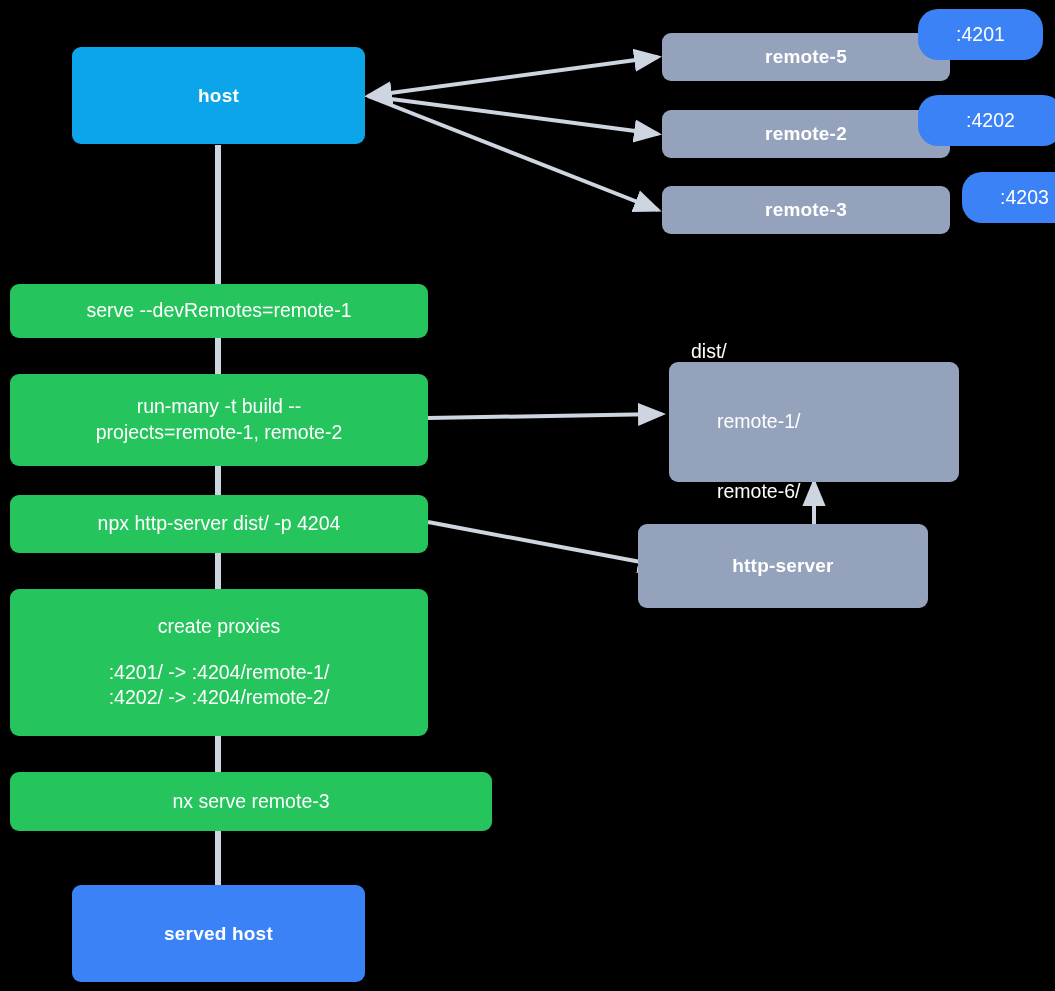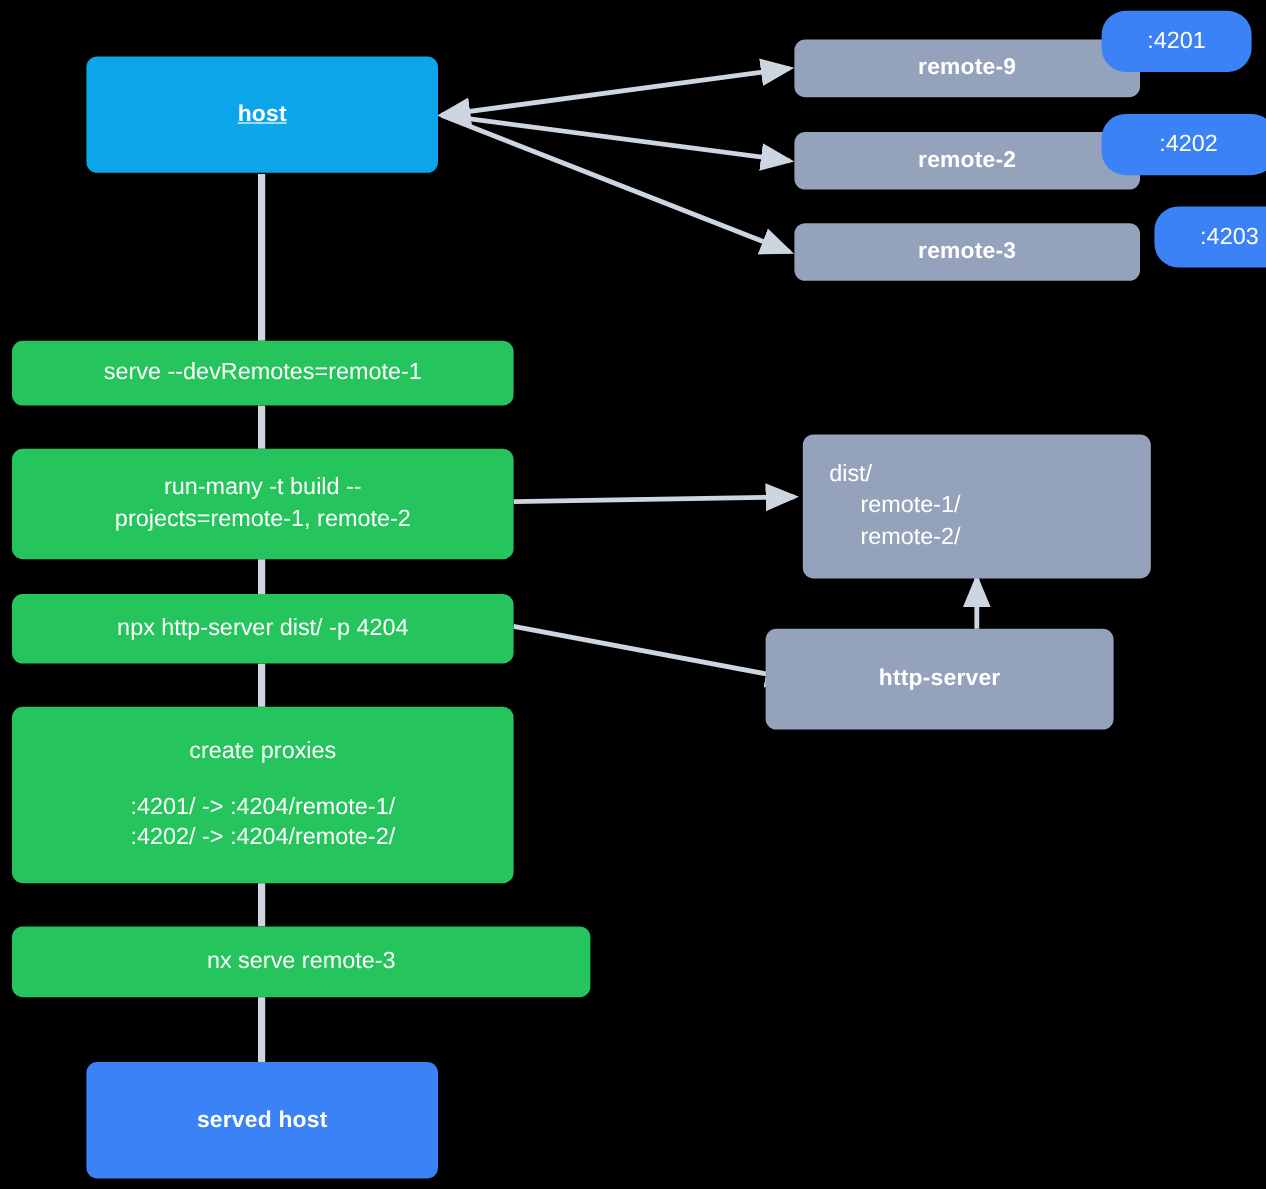--- a/index.html
+++ b/index.html
@@ -38,21 +38,20 @@
     color: #ffffff;
     text-align: center;
     line-height: 1.32;
     padding: 6px 14px;
   }
   .node-blue-cyan {
     background: #0ca5e9;
     font-weight: bold;
     font-size: 19px;
     letter-spacing: 0.2px;
-    text-decoration: underline;
   }
   .node-blue {
     background: #3b82f6;
     font-weight: bold;
     font-size: 19px;
     letter-spacing: 0.2px;
   }
   .node-green {
     background: #26c45d;
     font-weight: normal;
@@ -64,20 +63,21 @@
     font-size: 19px;
     letter-spacing: 0.2px;
   }
   .node-gray-plain {
     background: #94a3bb;
     font-weight: normal;
     font-size: 19.5px;
     align-items: flex-start;
     padding-left: 22px;
     text-align: left;
+    gap: 44px;
   }
   .badge {
     position: absolute;
     box-sizing: border-box;
     border-radius: 20px;
     background: #3b82f6;
     color: #ffffff;
     font-size: 19.5px;
     font-weight: normal;
     display: flex;
@@ -134,21 +134,21 @@
     <g stroke="#cdd5e0" stroke-width="4" fill="none">
       <line x1="814" y1="524" x2="814" y2="482" marker-end="url(#arrowhead)"></line>
     </g>
   </svg>
 
   <div class="node node-blue-cyan" style="left:72px; top:47px; width:293px; height:97px;">
     <span class="line-block">host</span>
   </div>
 
   <div class="node node-gray" style="left:662px; top:33px; width:288px; height:48px;">
-    <span class="line-block">remote-9</span>
+    <span class="line-block">remote-5</span>
   </div>
   <div class="badge" style="left:918px; top:9px; width:125px; height:51px;">
     <span>:4201</span>
   </div>
 
   <div class="node node-gray" style="left:662px; top:110px; width:288px; height:48px;">
     <span class="line-block">remote-2</span>
   </div>
   <div class="badge" style="left:918px; top:95px; width:145px; height:51px;">
     <span>:4202</span>
@@ -185,20 +185,20 @@
     <span class="line-block">nx serve remote-3</span>
   </div>
 
   <div class="node node-blue" style="left:72px; top:885px; width:293px; height:97px;">
     <span class="line-block">served host</span>
   </div>
 
   <div class="node node-gray-plain" style="left:669px; top:362px; width:290px; height:120px;">
     <span class="line-block">dist/</span>
     <span class="line-block indent-1">remote-1/</span>
-    <span class="line-block indent-1">remote-2/</span>
+    <span class="line-block indent-1">remote-6/</span>
   </div>
 
   <div class="node node-gray" style="left:638px; top:524px; width:290px; height:84px;">
     <span class="line-block">http-server</span>
   </div>
 
 </div>
 
 </body></html>

